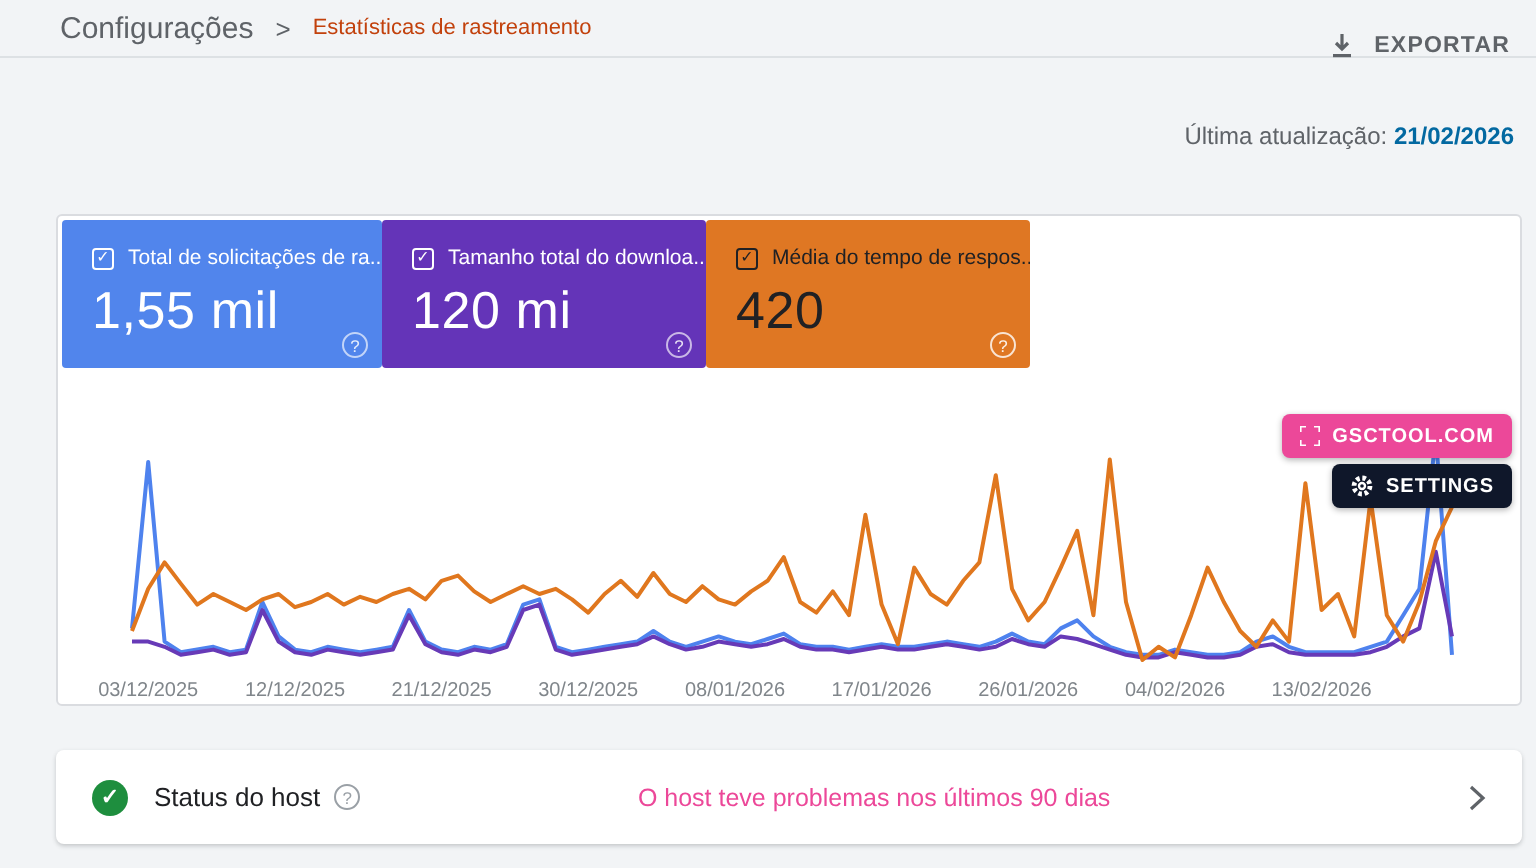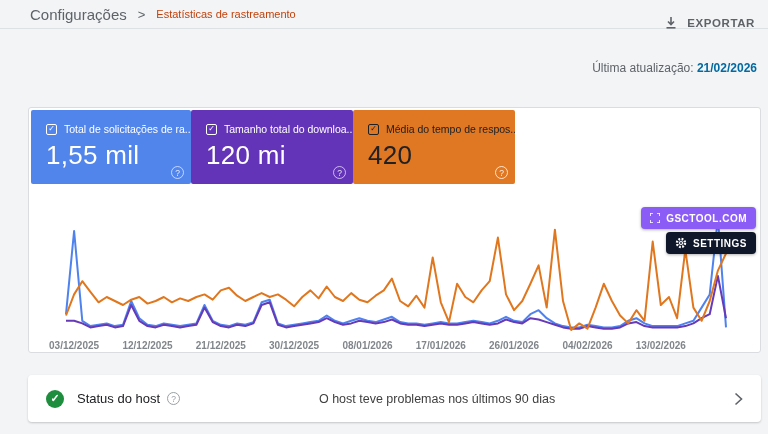--- a/index.html
+++ b/index.html
@@ -55,21 +55,21 @@
   .qmark {
     position:absolute; right:7px; bottom:5px;
     width:13px; height:13px; border-radius:50%;
     border:1px solid rgba(255,255,255,.65); color:rgba(255,255,255,.85);
     font-size:8.5px; display:flex; align-items:center; justify-content:center;
     cursor:pointer;
   }
   
   .chart-wrap { position:absolute; left:37px; top:88px; width:660px; height:140px; }
   .chart-wrap svg { width:100%; height:100%; display:block; overflow:visible; }
-  .ticks-row { position:absolute; left:37px; top:232px; width:660px; height:12px;font-weight:bold; }
+  .ticks-row { position:absolute; left:37px; top:232px; width:660px; height:12px; }
   .tick {
     position:absolute; transform:translateX(-50%);
     font-size:10px; color:#80868B; white-space:nowrap; top:0;
   }
   
   .badge {
     position:absolute; right:12px; height:22px;
     display:flex; align-items:center; gap:6px; padding:0 9px;
     border-radius:4px; color:#fff; font-size:10px; font-weight:700;
     letter-spacing:.5px; cursor:pointer; z-index:5;
@@ -88,21 +88,21 @@
     width:18px; height:18px; border-radius:50%;
     color:#fff; font-size:11px; font-weight:700;
     display:flex; align-items:center; justify-content:center; flex:none;
   }
   .status-label { font-size:13px; color:#202124; margin-left:13px; }
   .qmark-gray {
     width:13px; height:13px; border-radius:50%; margin-left:7px;
     border:1px solid #9AA0A6; color:#9AA0A6; font-size:8.5px;
     display:flex; align-items:center; justify-content:center; cursor:pointer; flex:none;
   }
-  .status-msg { flex:1; text-align:center; font-size:12.5px; color:#404040; padding-right:40px; }
+  .status-msg { flex:1; text-align:center; font-size:12.5px; color:#ec4899; padding-right:40px; }
   .chev { color:#5F6368; flex:none; display:flex; align-items:center; }
   .icon-svg { display:block; }
 </style>
 </head>
 <body>
 
 <div class="header">
   <div class="breadcrumb">
     <span class="crumb-link">Configurações</span>
     <span class="crumb-sep">&gt;</span>
@@ -166,21 +166,21 @@
       <div class="tick" style="left: 154.8px;">21/12/2025</div>
       <div class="tick" style="left: 228.1px; text-align: right;">30/12/2025</div>
       <div class="tick" style="left: 301.5px;">08/01/2026</div>
       <div class="tick" style="left: 374.8px;">17/01/2026</div>
       <div class="tick" style="left: 448.1px;">26/01/2026</div>
       <div class="tick" style="left: 521.5px;">04/02/2026</div>
       <div class="tick" style="left: 594.8px;">13/02/2026</div>
     </div>
 </div>
 
-<div class="badge badge-top" style="background: #8b5cf6;">
+<div class="badge badge-top" style="background: #ec4899;">
   <span>
     <svg class="icon-svg" width="10" height="10" viewBox="0 0 10 10">
       <path d="M0 3V0h3M7 0h3v3M10 7v3H7M3 10H0V7" stroke="#fff" stroke-width="1.6" fill="none"></path>
     </svg>
   </span>
   <span>GSCTOOL.COM</span>
 </div>
 <div class="badge badge-bottom" style="background: #0f172a;">
   <span>
     <svg class="icon-svg" width="12" height="12" viewBox="0 0 12 12">

